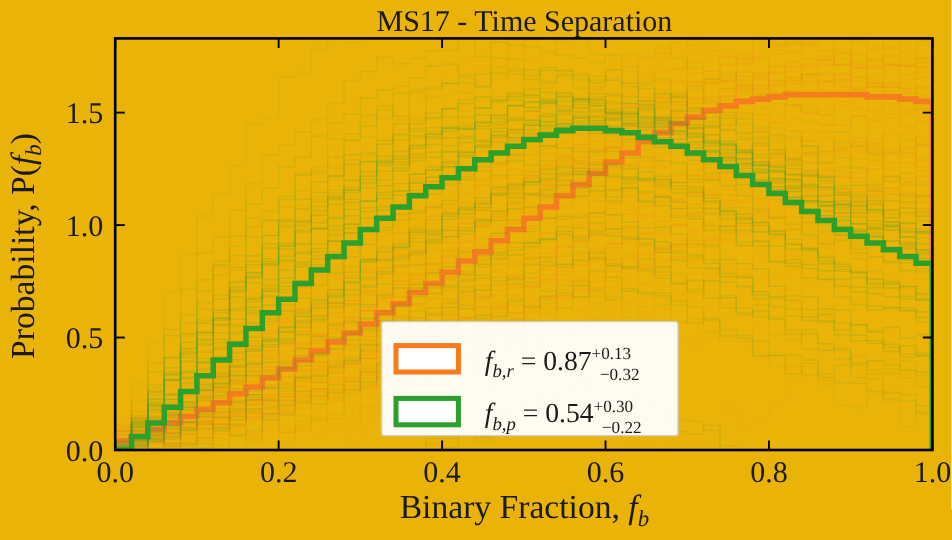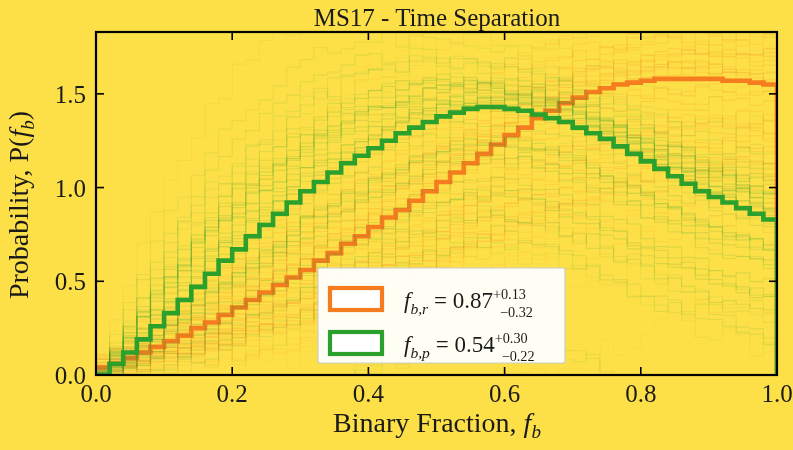--- a/index.html
+++ b/index.html
@@ -4,21 +4,21 @@
 <style>
   html, body {
     margin: 0;
     padding: 0;
     background: #ffffff;
   }
   #figure {
     position: relative;
     width: 793px;
     height: 450px;
-    background: #fde047;
+    background: #eab308;
     font-family: "Liberation Serif", "DejaVu Serif", serif;
     overflow: hidden;
   }
   #plot-svg {
     position: absolute;
     left: 0;
     top: 0;
     width: 793px;
     height: 450px;
   }

